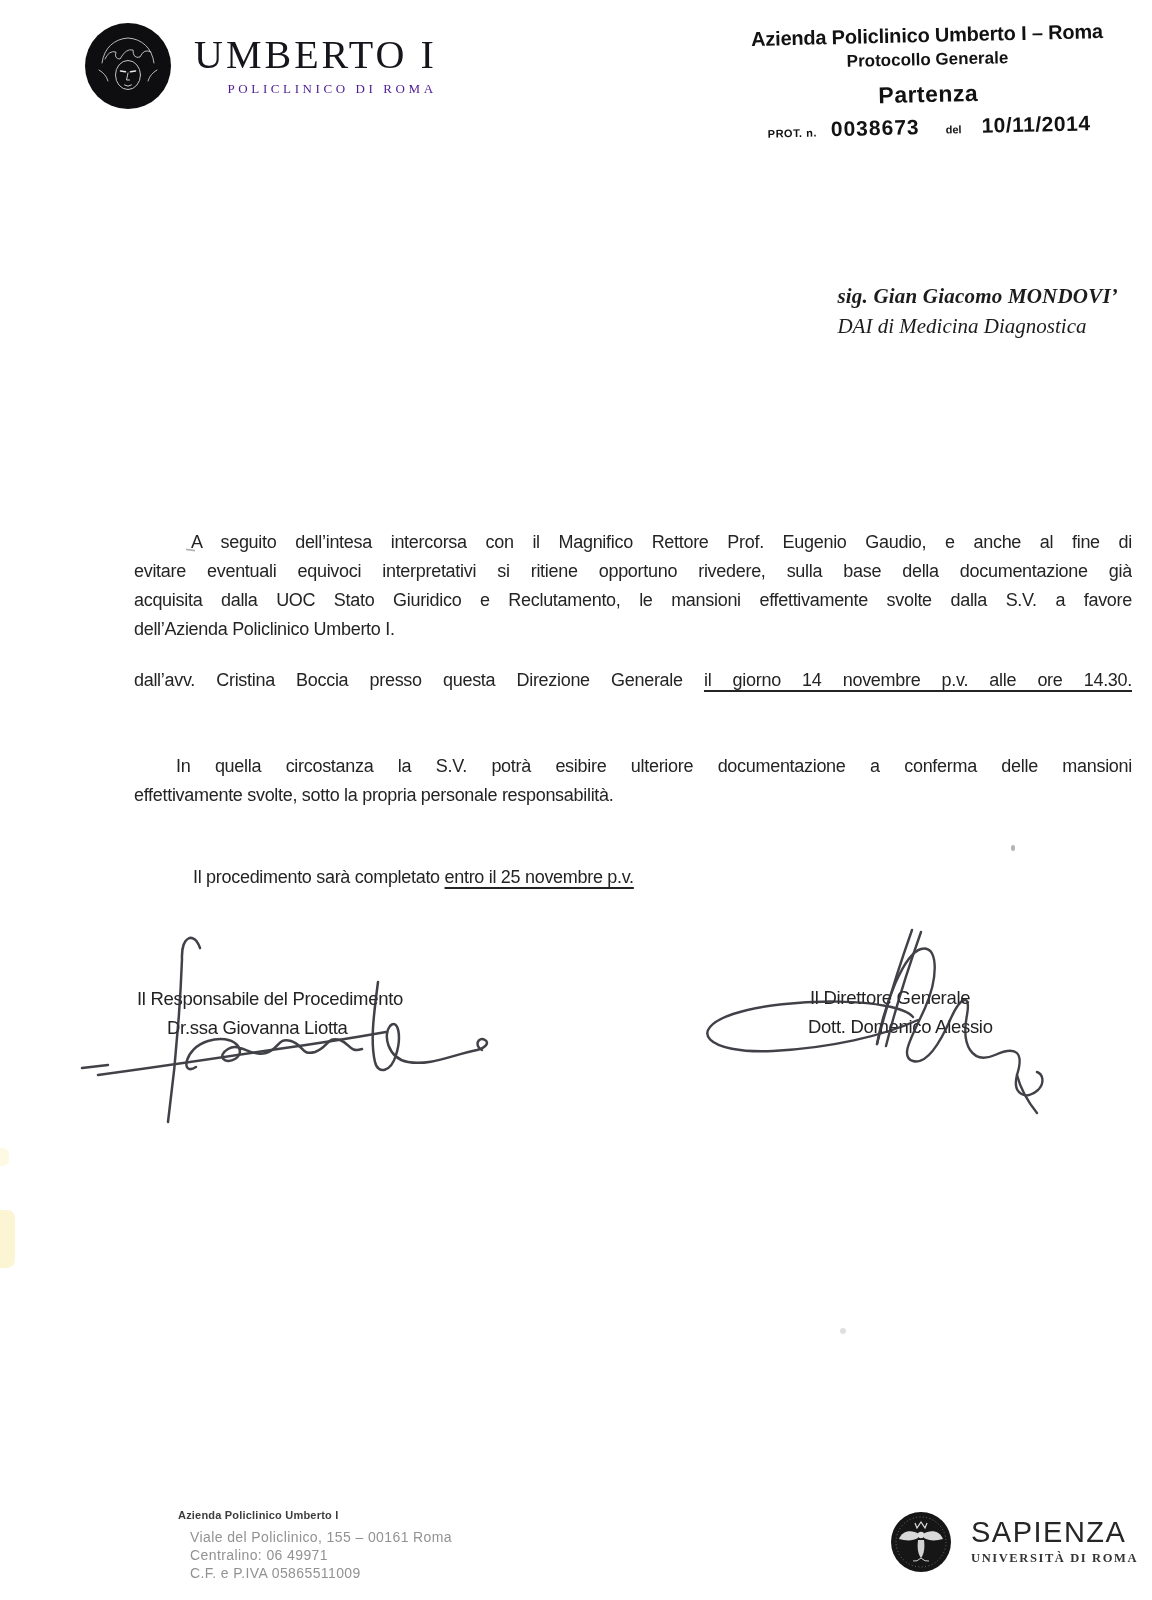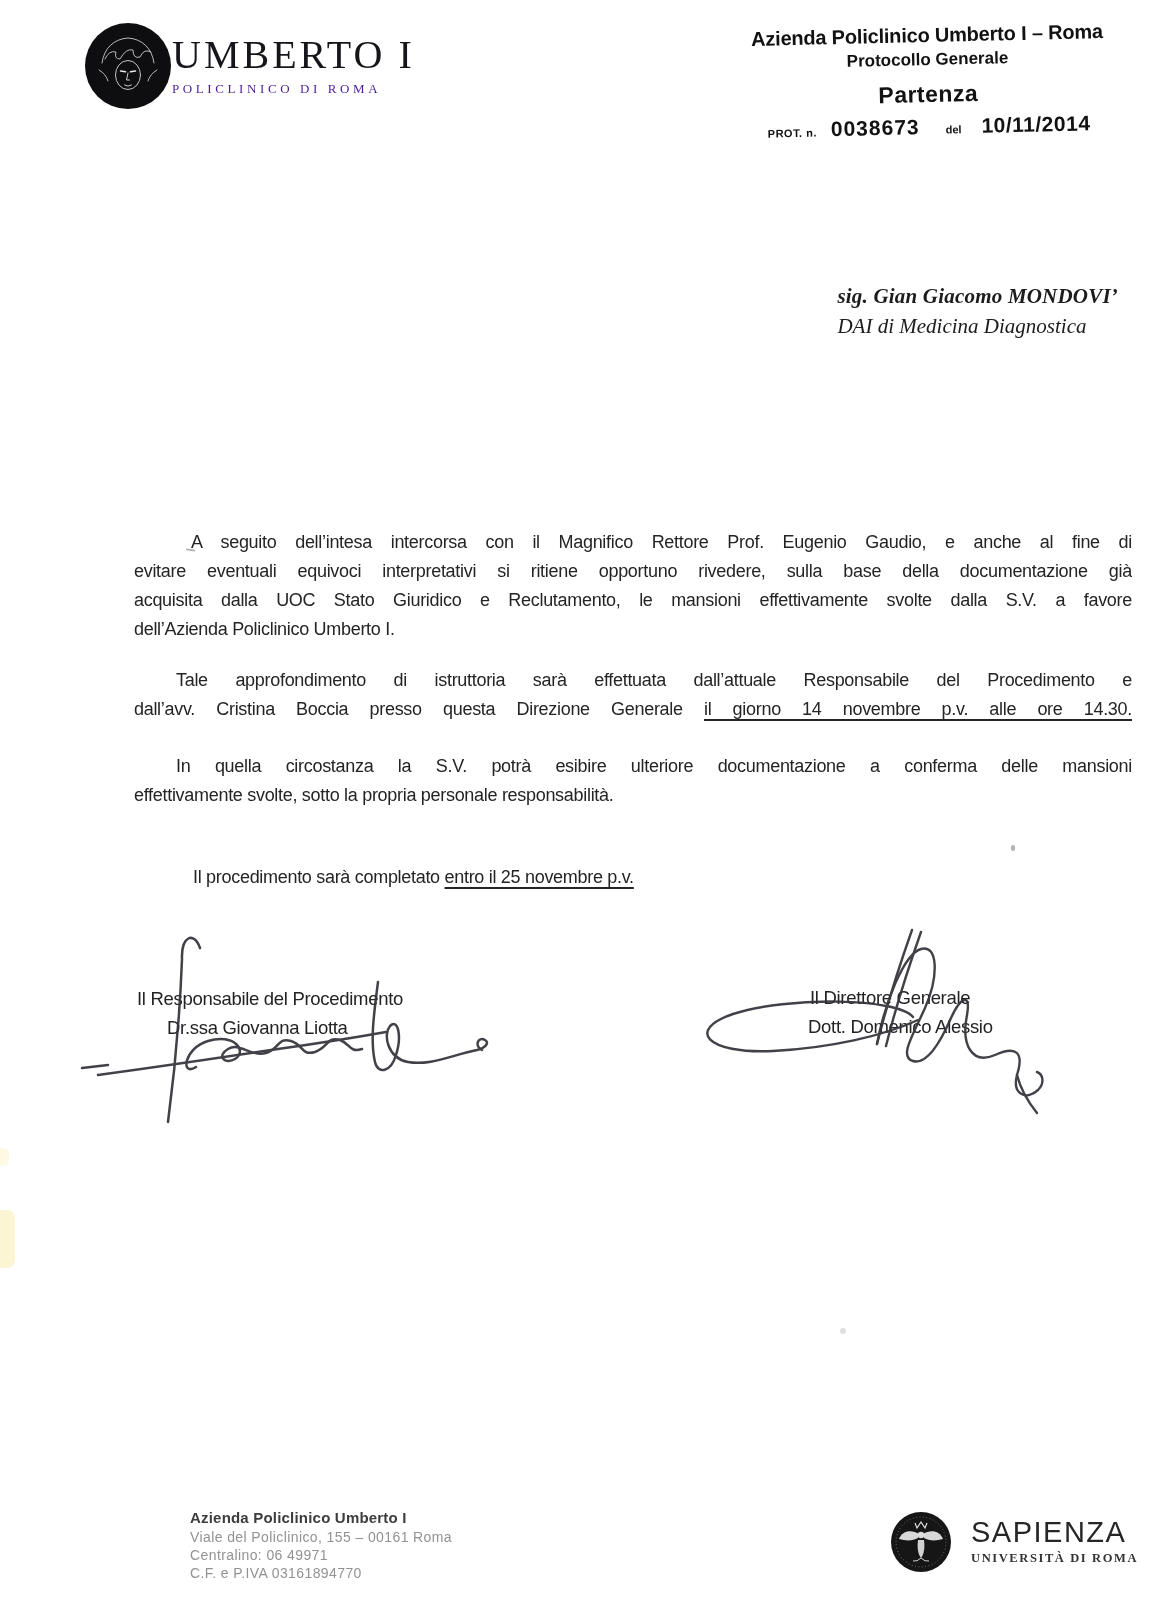--- a/index.html
+++ b/index.html
@@ -6,21 +6,21 @@
   .page{
     position:relative;width:1152px;height:1600px;background:#ffffff;
     font-family:"Liberation Sans",sans-serif;color:#262626;overflow:hidden;
     margin:0 auto;
   }
   .abs{position:absolute;}
 
   
   .umberto{left:84px;top:22px;display:flex;align-items:center;}
   .umberto .seal{width:88px;height:88px;flex:0 0 auto;}
-  .umberto .ltext{}
+  .umberto .ltext{margin-left:22px;text-align:right;}
   .umberto .lname{
     font-family:"Liberation Serif",serif;font-size:40px;letter-spacing:3px;
     color:#15151c;line-height:1;white-space:nowrap;
   }
   .umberto .lsub{
     font-family:"Liberation Serif",serif;font-size:13px;letter-spacing:3.6px;
     color:#4c1d95;margin-top:6px;white-space:nowrap;
   }
 
   
@@ -53,21 +53,21 @@
   .ind42{padding-left:42px;}
   .ind58{padding-left:59px;}
   .p1{top:528px;} .p2{top:666px;} .p3{top:752px;} .p4{top:863px;}
   .ul{text-decoration:underline;text-underline-offset:4px;text-decoration-thickness:1.5px;}
 
   
   .sigtxt{font-size:18.5px;letter-spacing:-0.3px;color:#232323;white-space:nowrap;}
   .sig-ink{pointer-events:none;}
 
   
-  .f-org{left:190px;top:1509px;font-size:15px;font-weight:bold;color:#3d3d3d;letter-spacing:0.2px;}
+  .f-org{left:178px;top:1509px;font-size:11px;font-weight:bold;color:#3d3d3d;letter-spacing:0.2px;}
   .f-line{left:190px;font-size:14px;color:#929292;letter-spacing:0.4px;}
   .f-a{top:1529px;} .f-b{top:1547px;} .f-c{top:1565px;}
 
   
   .sapienza{left:889px;top:1510px;display:flex;align-items:center;}
   .sapienza .sseal{width:64px;height:64px;flex:0 0 auto;}
   .sapienza .stext{margin-left:18px;}
   .sapienza .sname{font-family:Liberation Sans, sans-serif;font-size:29px;letter-spacing:1.5px;
     color:#262626;line-height:1;white-space:nowrap;}
   .sapienza .ssub{font-family:"Liberation Serif",serif;font-size:12.5px;letter-spacing:1.6px;
@@ -130,21 +130,20 @@
 
 
   <div class="abs para p1">
     <div class="jline ind55">A seguito dell’intesa intercorsa con il Magnifico Rettore Prof. Eugenio Gaudio, e anche al fine di</div>
     <div class="jline">evitare eventuali equivoci interpretativi si ritiene opportuno rivedere, sulla base della documentazione già</div>
     <div class="jline">acquisita dalla UOC Stato Giuridico e Reclutamento, le mansioni effettivamente svolte dalla S.V. a favore</div>
     <div class="lline">dell’Azienda Policlinico Umberto I.</div>
   </div>
 
   <div class="abs para p2">
-    <div class="jline ind42">Tale approfondimento di istruttoria sarà effettuata dall’attuale Responsabile del Procedimento e</div>
     <div class="jline"><span>dall’avv. Cristina Boccia presso questa Direzione Generale </span><span class="ul">il giorno 14 novembre p.v. alle ore 14.30.</span></div>
   </div>
 
   <div class="abs para p3">
     <div class="jline ind42">In quella circostanza la S.V. potrà esibire ulteriore documentazione a conferma delle mansioni</div>
     <div class="lline">effettivamente svolte, sotto la propria personale responsabilità.</div>
   </div>
 
   <div class="abs para p4">
     <div class="lline ind58"><span>Il procedimento sarà completato </span><span class="ul">entro il 25 novembre p.v.</span></div>
@@ -171,21 +170,21 @@
       <path d="M 234,8 C 222,42 208,86 199,122"></path>
       <path d="M 243,10 C 231,44 217,88 208,124"></path>
       <path d="M 199,122 C 207,80 226,32 243,27 C 260,22 261,54 247,86 C 234,115 221,135 235,139 C 249,143 263,119 273,96 C 283,74 293,71 289,93 C 283,123 294,143 317,133 C 339,123 346,131 339,153 C 334,172 348,179 360,168 C 367,161 365,152 359,150"></path>
       <path d="M 339,153 C 343,169 351,181 359,191"></path>
     </g>
   </svg>
 
   <div class="abs f-org">Azienda Policlinico Umberto I</div>
   <div class="abs f-line f-a">Viale del Policlinico, 155 – 00161 Roma</div>
   <div class="abs f-line f-b">Centralino: 06 49971</div>
-  <div class="abs f-line f-c">C.F. e P.IVA 03161894770</div>
+  <div class="abs f-line f-c">C.F. e P.IVA 05865511009</div>
 
   <div class="abs sapienza">
     <span class="sseal">
       <svg viewBox="0 0 64 64" width="64" height="64">
         <circle cx="32" cy="32" r="30" fill="#161616"></circle>
         <circle cx="32" cy="32" r="25" fill="none" stroke="#9a9a9a" stroke-width="0.8" stroke-dasharray="0.8,2.6"></circle>
         <path d="M 26,13 l 2,5 l 4,-6 l 4,6 l 2,-5" fill="none" stroke="#dddddd" stroke-width="1.2"></path>
         <path d="M 30,24 C 22,19 13,21 10,29 C 17,31 24,31 29,28 Z" fill="#d8d8d8"></path>
         <path d="M 34,24 C 42,19 51,21 54,29 C 47,31 40,31 35,28 Z" fill="#d8d8d8"></path>
         <circle cx="32" cy="25" r="3.2" fill="#dddddd"></circle>

